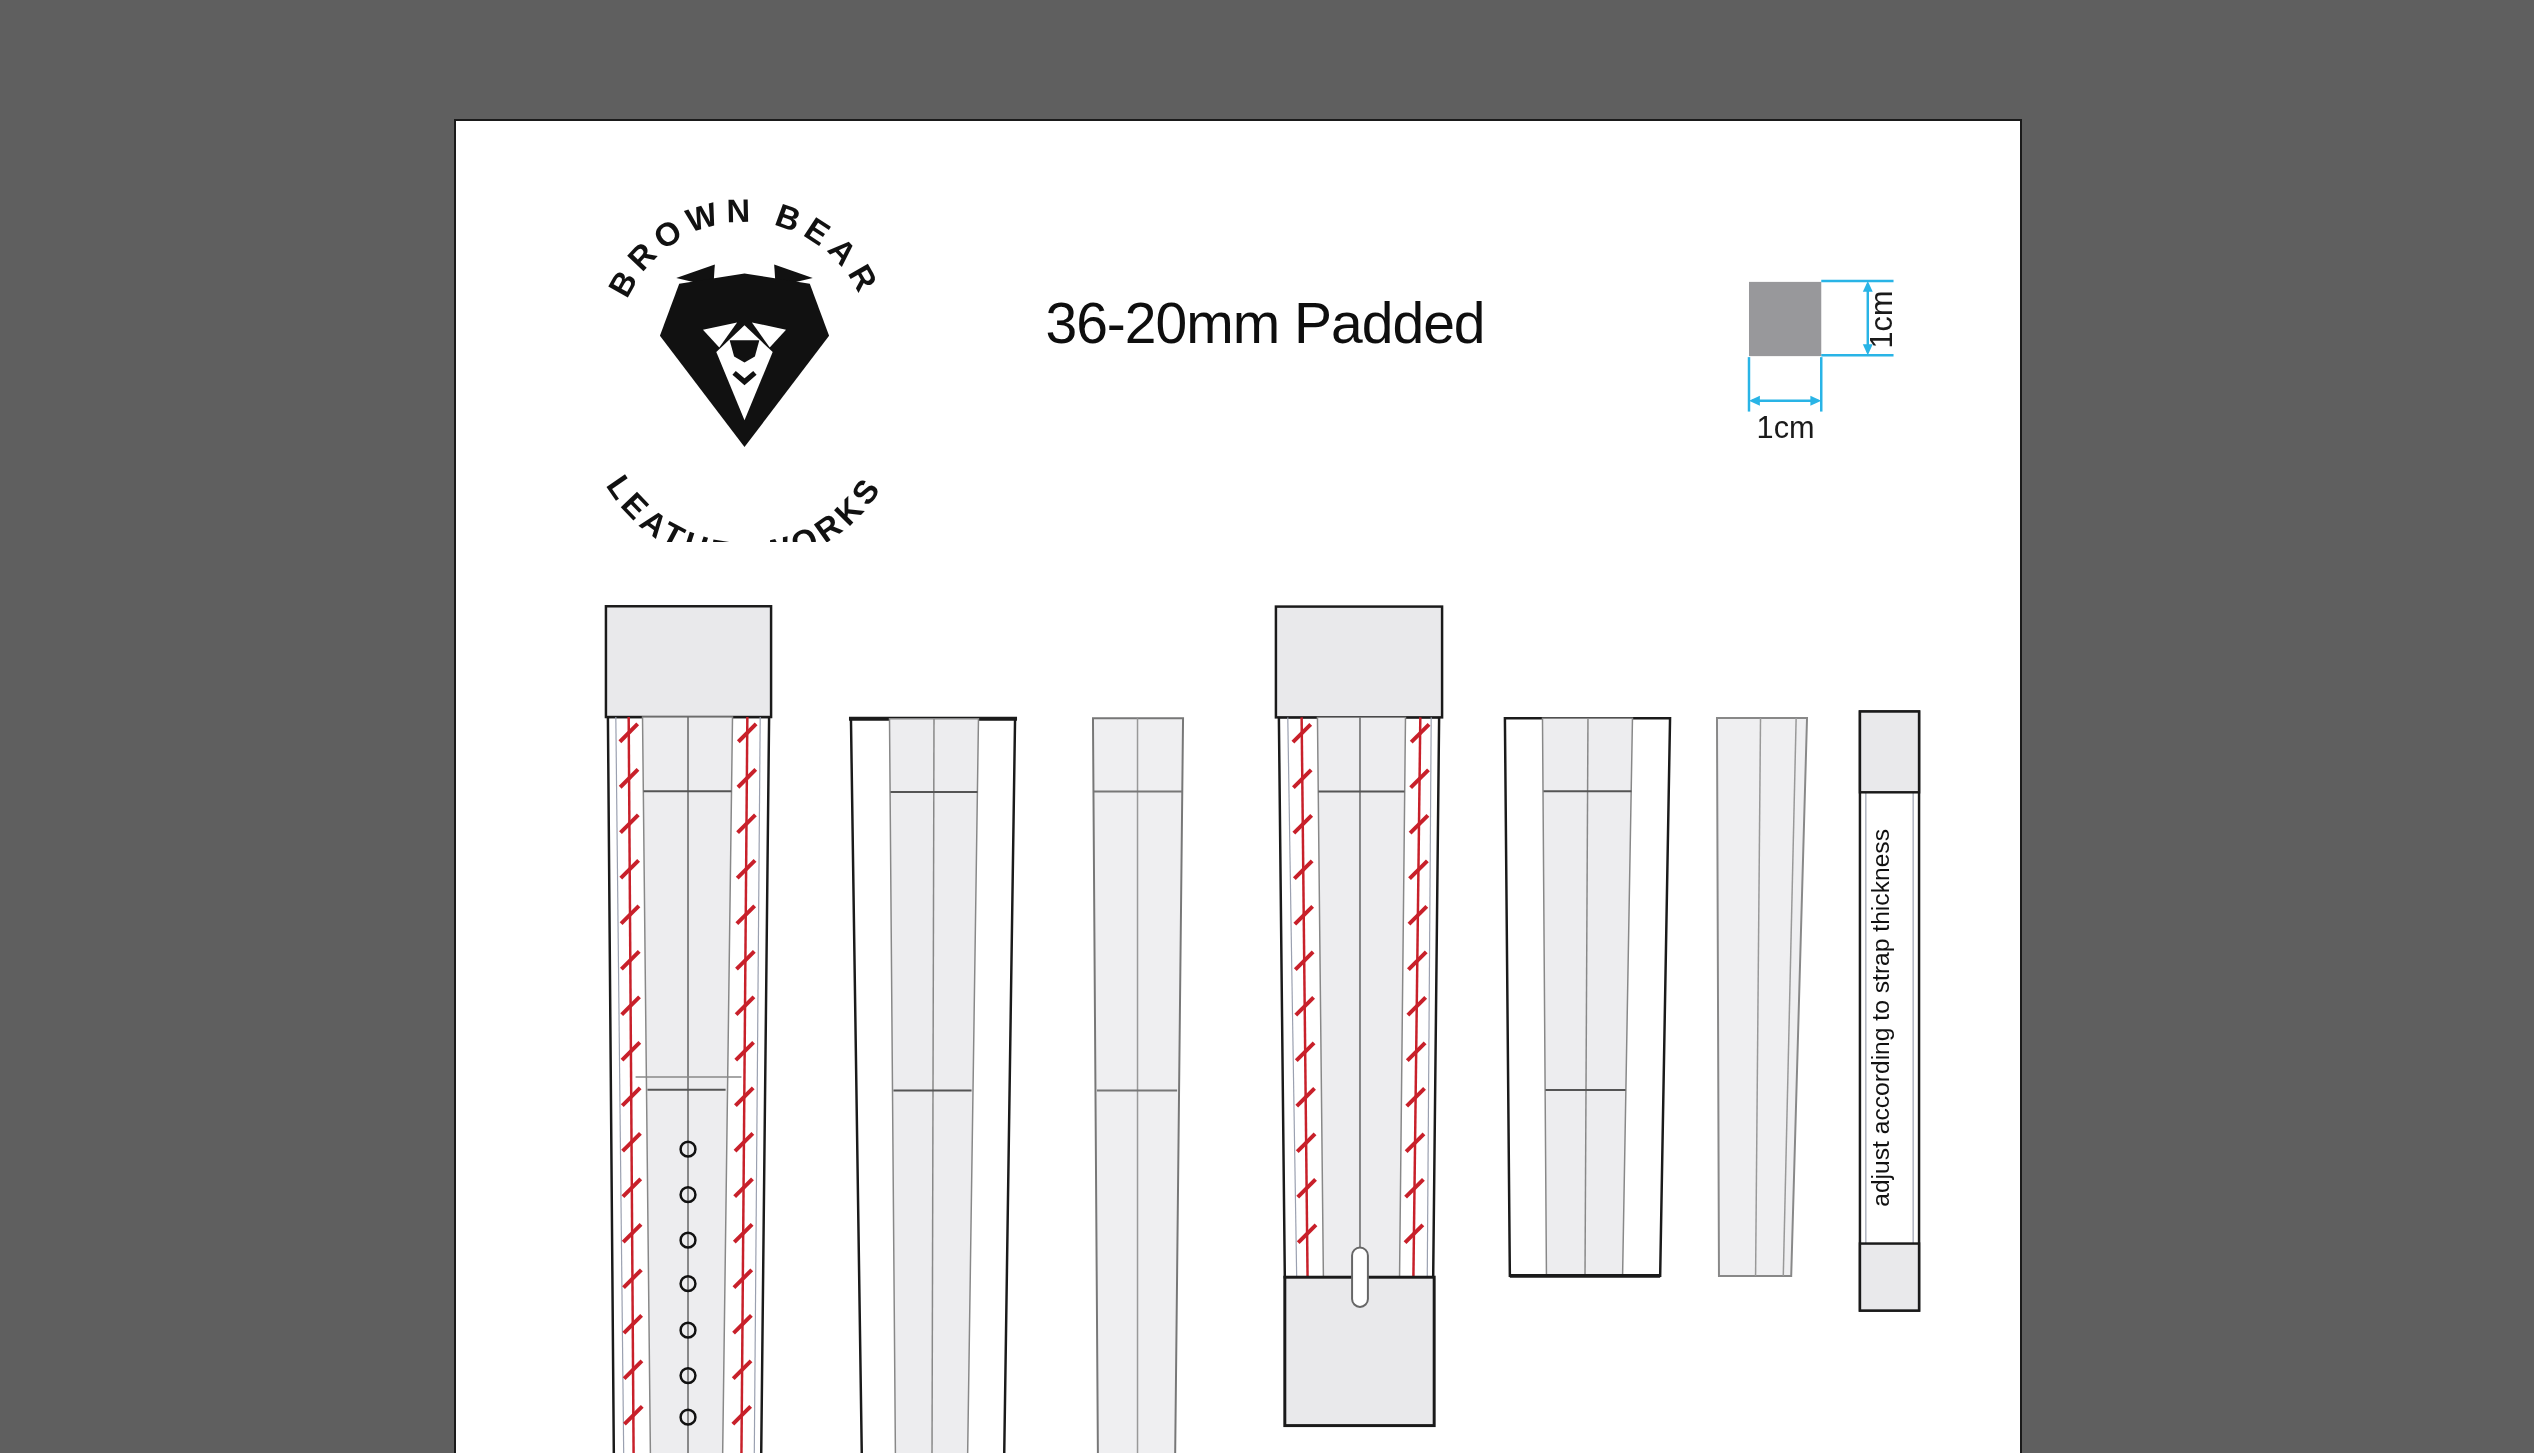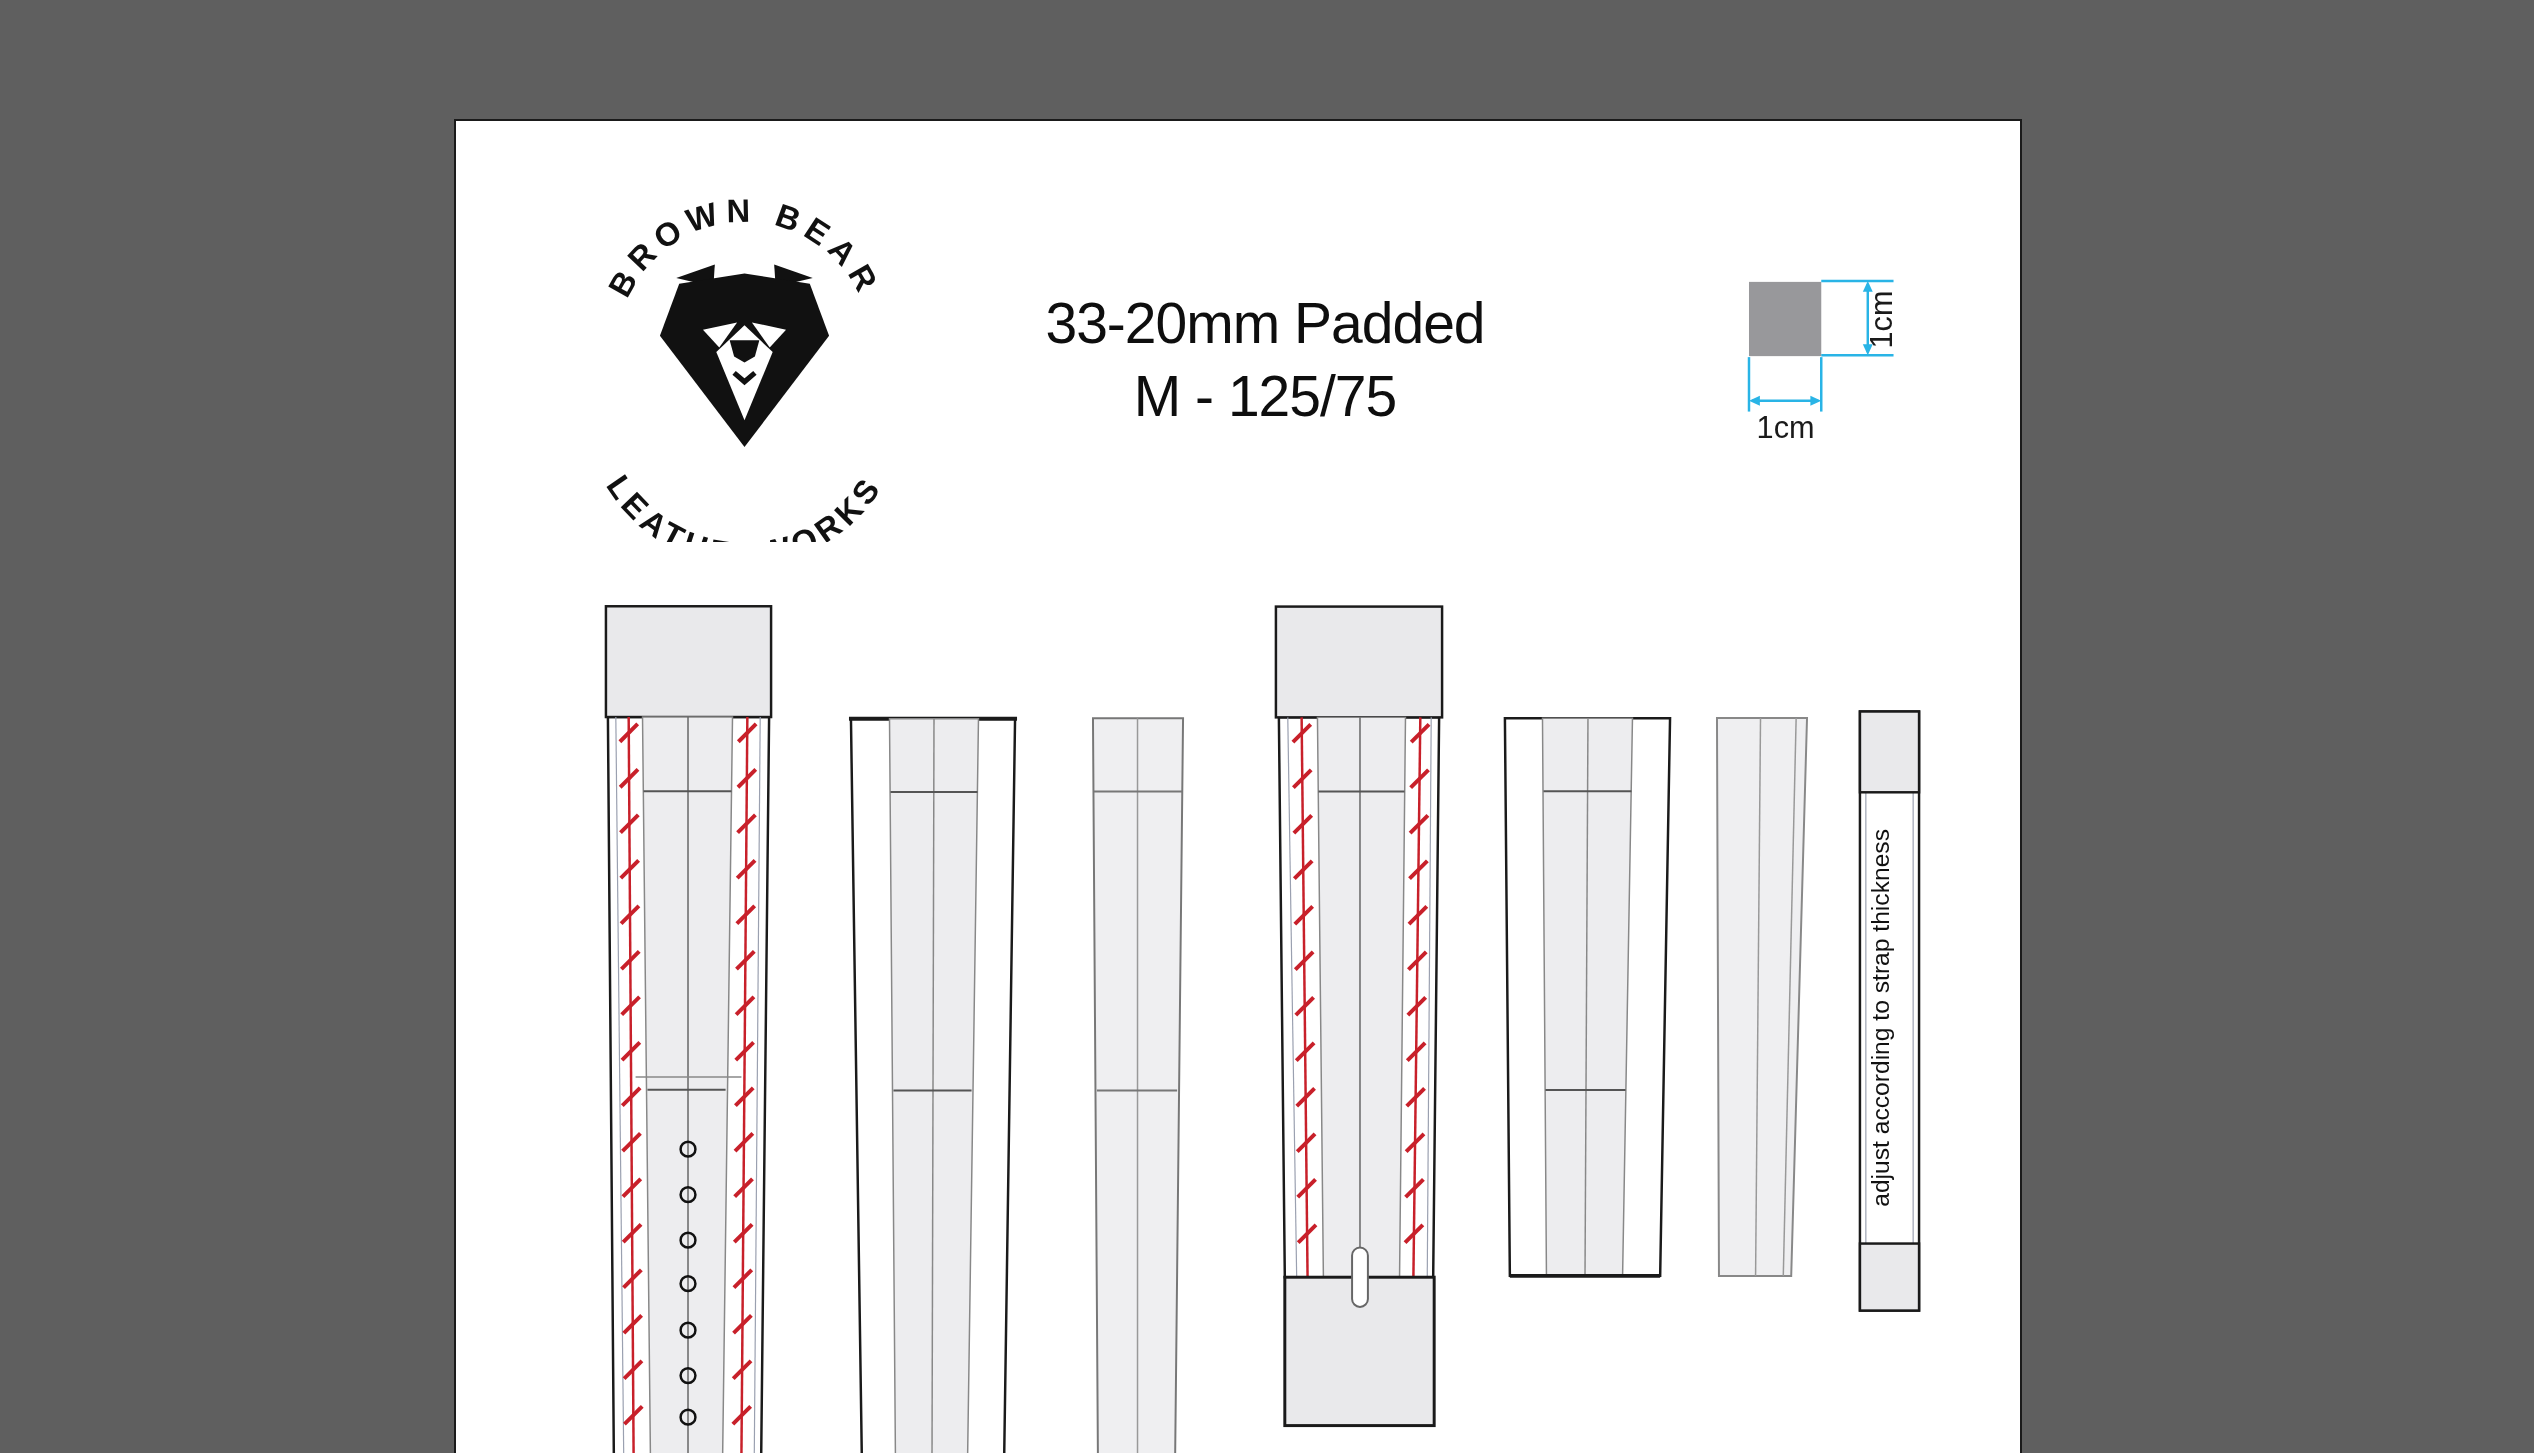--- a/index.html
+++ b/index.html
@@ -47,22 +47,21 @@
       <path d="M16,14 L60,7 L104,14 L117,49 L60,124 L3,49 Z" fill="#111"></path>
       <path d="M32,45 L55,40 L43,57 Z" fill="#fff"></path>
       <path d="M65,40 L88,45 L77,57 Z" fill="#fff"></path>
       <path d="M60,42 L79,60 L60,106 L41,60 Z" fill="#fff"></path>
       <path d="M50,52 L70,52 L67,63 L60,67 L53,63 Z" fill="#111"></path>
       <path d="M53,74 L60,80 L67,74" fill="none" stroke="#111" stroke-width="3.5"></path>
     </g>
   </svg>
 
   <div class="abs" id="title">
-    <div>33-20mm Padded</div>
-    <div>M - 125/75</div>
+    <div>36-20mm Padded</div>
   </div>
 
   <svg class="abs" style="left:1277px;top:149px;" width="228" height="198" viewBox="0 0 230 200">
     <rect x="16" y="12" width="73" height="75" fill="#98989b"></rect>
     <g stroke="#29b4e6" stroke-width="2.5">
       <line x1="89" y1="11" x2="162" y2="11"></line>
       <line x1="89" y1="86" x2="162" y2="86"></line>
       <line x1="136" y1="14" x2="136" y2="83"></line>
       <line x1="16" y1="88" x2="16" y2="143"></line>
       <line x1="89" y1="88" x2="89" y2="143"></line>

